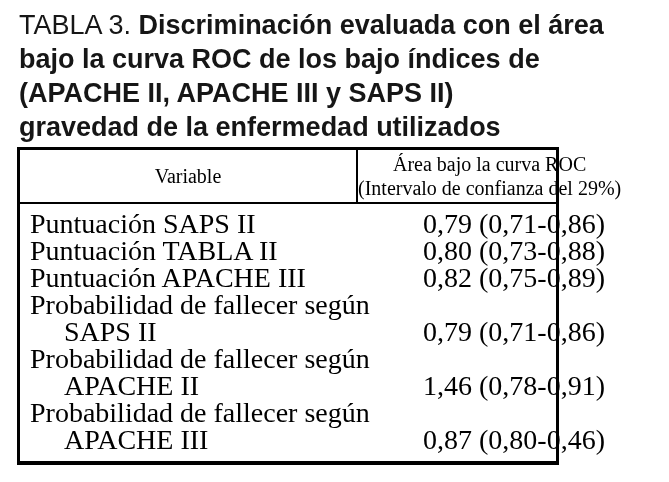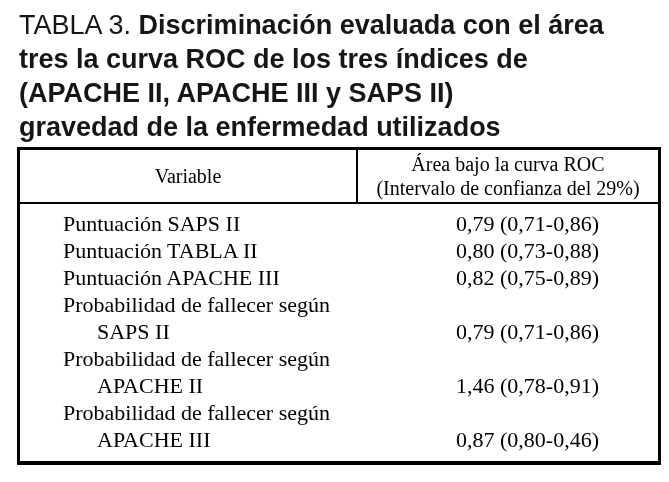--- a/index.html
+++ b/index.html
@@ -23,21 +23,21 @@
     line-height: 34px;
     color: #161616;
     letter-spacing: 0px;
   }
   .cap-tag { font-weight: normal; }
   
   .dtable {
     position: absolute;
     left: 17px;
     top: 147px;
-    width: 644px;
+    width: 542px;
     box-sizing: border-box;
     border: 3px solid #000000;
     border-bottom-width: 4px;
     font-family: "Liberation Serif", "DejaVu Serif", serif;
     background: #ffffff;
   }
   .thead {
     display: flex;
     border-bottom: 2px solid #000000;
   }
@@ -54,22 +54,21 @@
   }
   .th div { white-space: nowrap; }
   .th-var {
     width: 338px;
     flex: 0 0 338px;
     border-right: 2px solid #000000;
   }
   .th-auc { flex: 1; }
   .tbody {
     padding: 6px 0 8px 0;
-    font-size: 22px;
-    margin-left: 33px;
+    font-size: 28px;
   }
   .trow {
     display: flex;
     line-height: 27px;
   }
   .tvar {
     box-sizing: border-box;
     width: 403px;
     flex: 0 0 403px;
     padding-left: 10px;
@@ -78,21 +77,21 @@
   .trow.indent .tvar { padding-left: 44px; }
   .tval { white-space: nowrap; }
 </style>
 </head>
 <body>
 
 <div class="page">
 
   <div class="caption">
     <div class="cap-line"><span class="cap-tag">TABLA 3.</span> <span>Discriminación evaluada con el área</span></div>
-    <div class="cap-line">tres la curva ROC de los tres índices de</div>
+    <div class="cap-line">bajo la curva ROC de los bajo índices de</div>
     <div class="cap-line">(APACHE II, APACHE III y SAPS II)</div>
     <div class="cap-line">gravedad de la enfermedad utilizados</div>
   </div>
 
   <div class="dtable">
     <div class="thead">
       <div class="th th-var">
         <div>Variable</div>
       </div>
       <div class="th th-auc">

